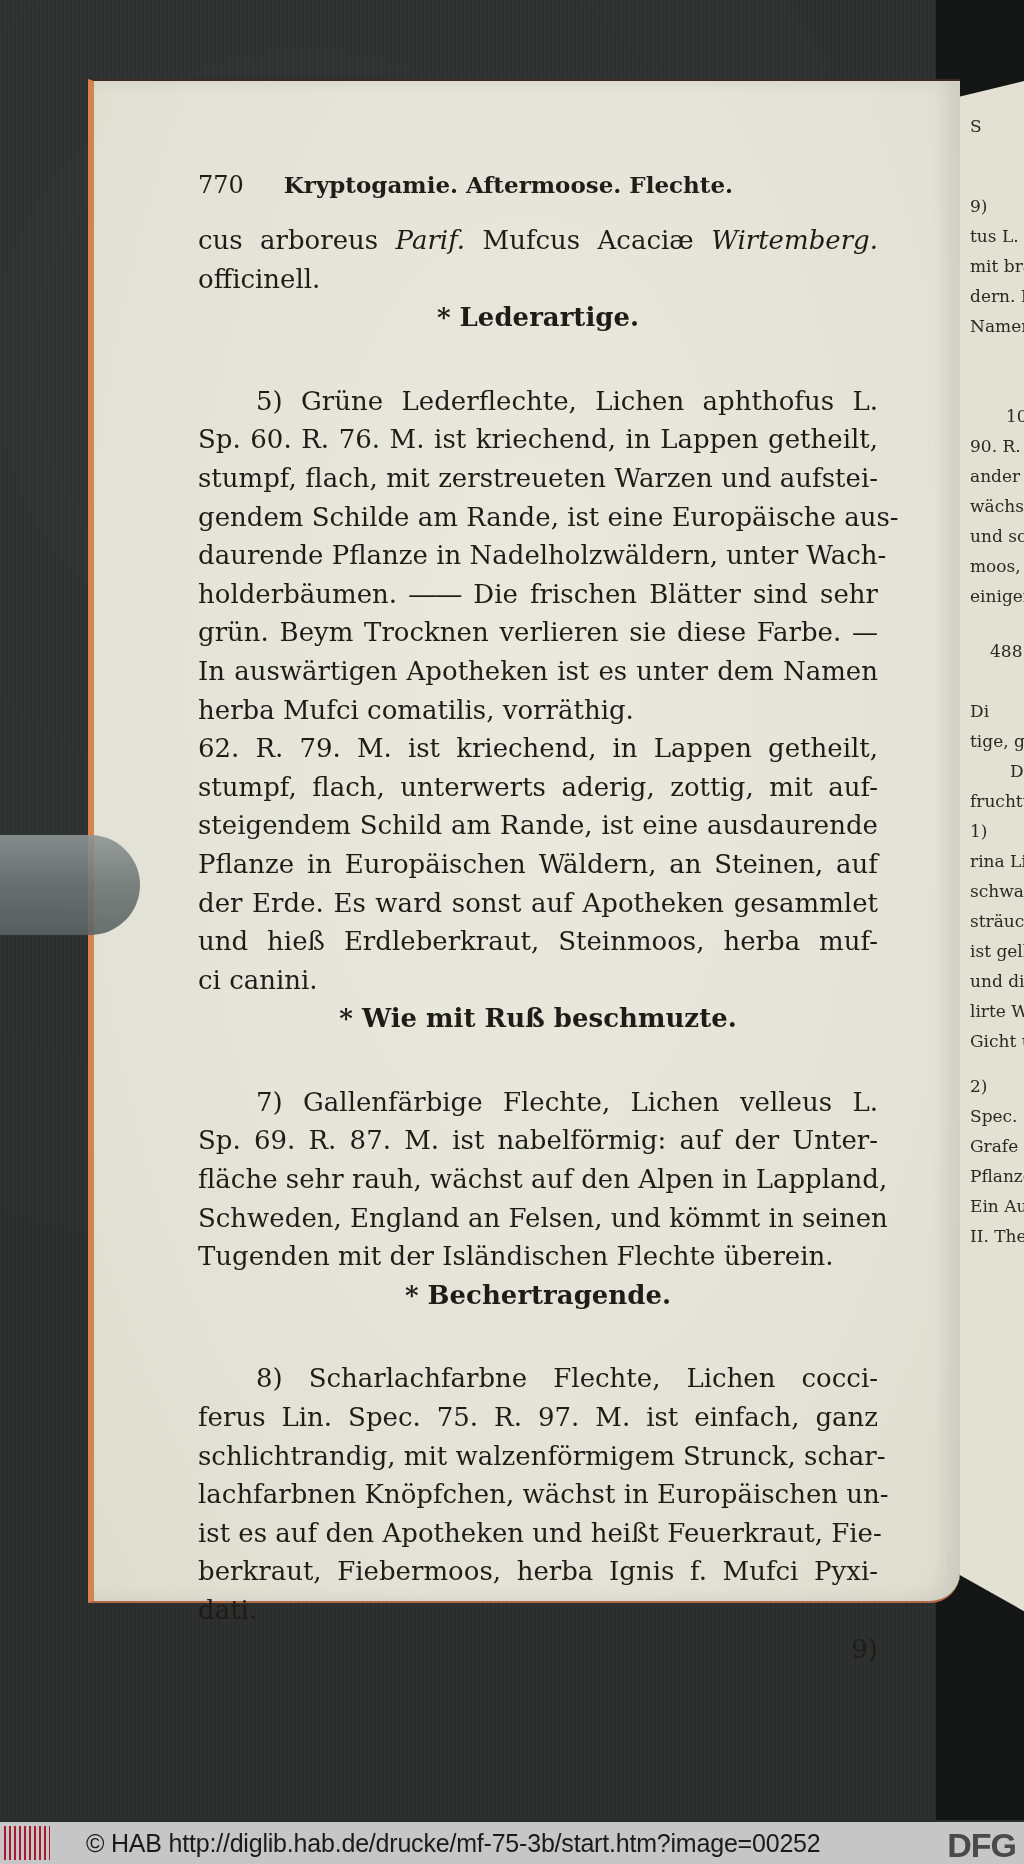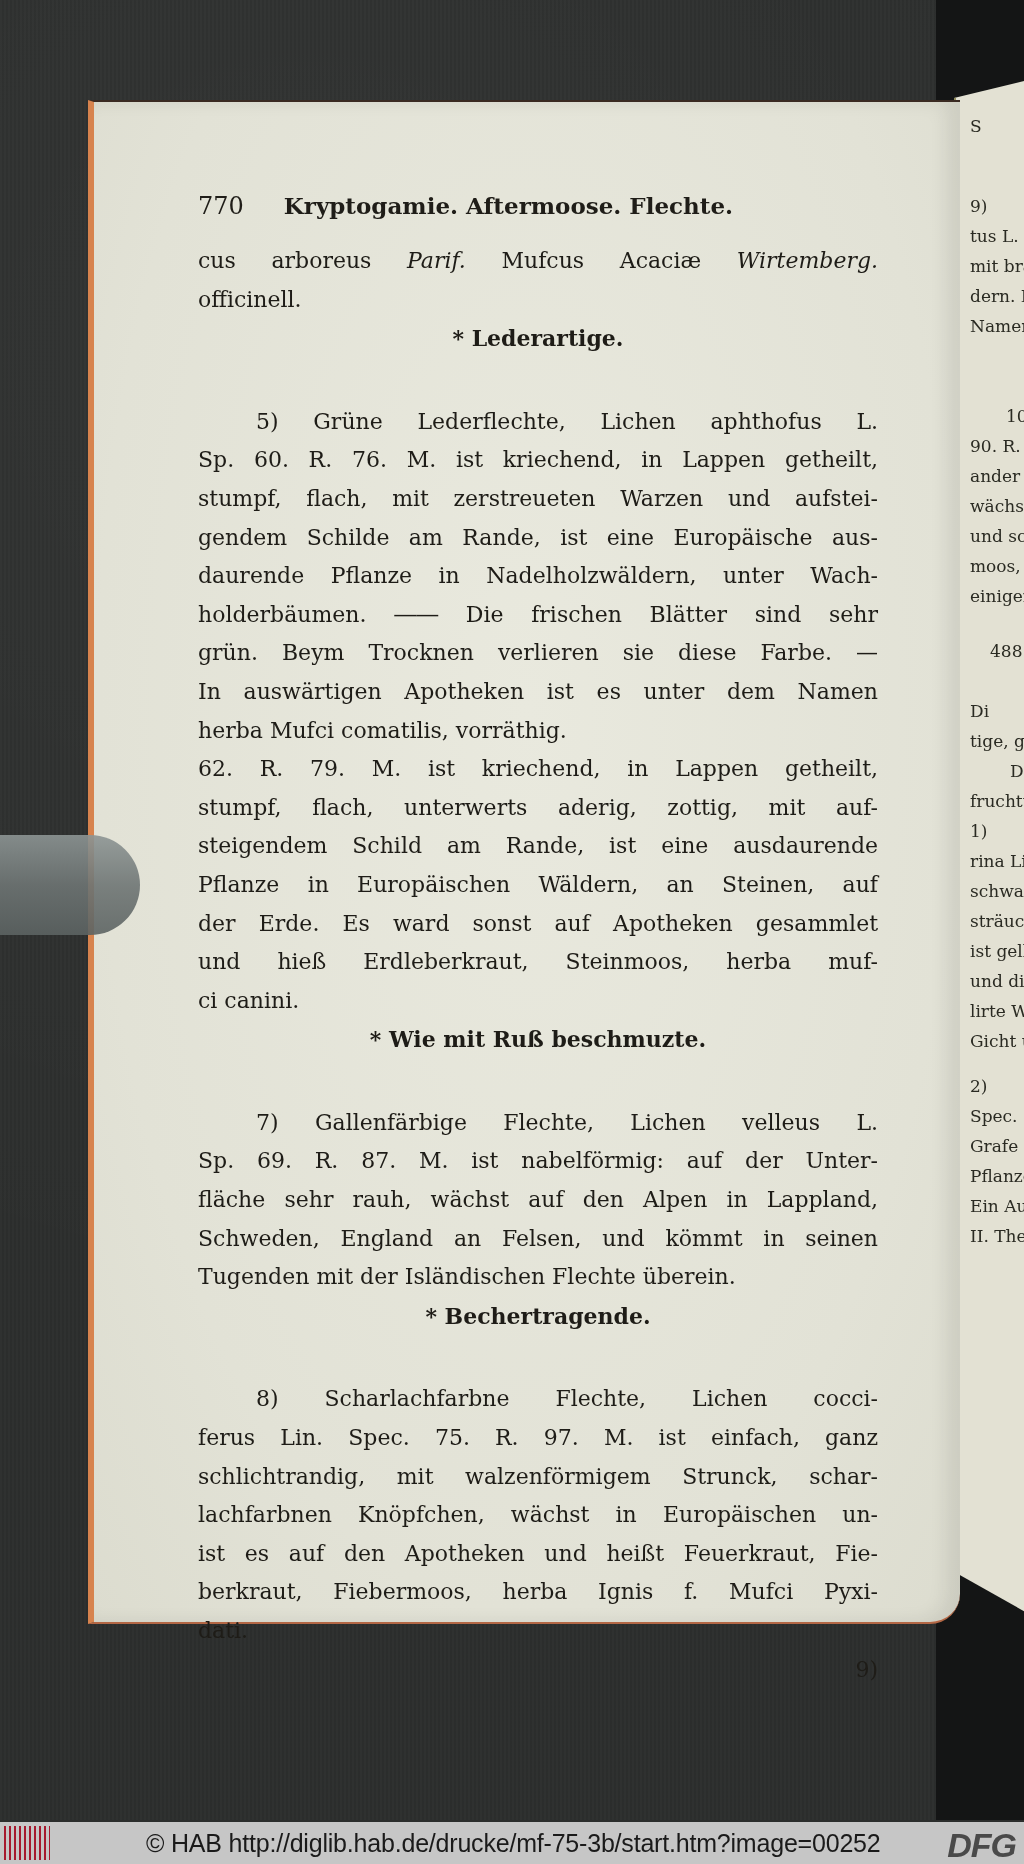--- a/index.html
+++ b/index.html
@@ -27,21 +27,21 @@
     clip-path: polygon(0 20px, 100% 0, 100% 100%, 0 97%);
     overflow: hidden;
   }
   .next-page .frag {
     position: absolute; left: 14px;
     font-family: "DejaVu Serif", serif; font-size: 17px; color: #2a2a22;
     white-space: nowrap; line-height: 1;
   }
   
   .page {
-    position: absolute; left: 88px; top: 100px; width: 866px; height: 1520px;
+    position: absolute; left: 88px; top: 79px; width: 866px; height: 1520px;
     background:
       radial-gradient(ellipse at 50% 40%, #e9e9de 0%, #e2e2d6 70%, #dcdccf 100%);
     border-left: 6px solid #d7834e;
     border-bottom: 2px solid #b36745;
     border-top: 2px solid #3a2a22;
     border-radius: 0 0 30px 0;
     box-shadow: inset -14px 0 18px rgba(0,0,0,0.08);
     text-decoration: underline;
   }
   .page-inner {
@@ -49,21 +49,21 @@
   }
   .running-head {
     display: flex; align-items: baseline; gap: 40px;
     font-family: "DejaVu Serif", serif; font-weight: bold;
     font-size: 23px; color: #1f1d18; height: 38px;
   }
   .running-head .pno { font-weight: normal; font-size: 24px; }
   .text-block {
     margin-top: 12px;
     font-family: "DejaVu Serif", serif;
-    font-size: 22px; line-height: 38.6px; color: #1e1c17;
+    font-size: 26px; line-height: 38.6px; color: #1e1c17;
     text-align: justify;
   }
   .line { display: block; white-space: nowrap; text-align-last: justify; }
   .line.last { text-align-last: left; }
   .line.indent { padding-left: 58px; margin-top: 45px; }
   .heading { display: block; text-align: center; font-weight: bold; }
   .ital { font-style: italic; }
   .catchword { display: block; text-align-last: right; text-align: right; }
   
   .bookmark {
@@ -75,27 +75,27 @@
   
   .footer {
     position: absolute; left: 0; top: 1822px; width: 1024px; height: 42px;
     background: #c6c6c6; display: flex; align-items: center;
   }
   .footer .hab-logo {
     width: 46px; height: 34px; margin-left: 4px;
     background: repeating-linear-gradient(90deg, #a6192e 0 2px, transparent 2px 5px);
   }
   .footer .copyright {
-    margin-left: 96px; font-family: "Liberation Sans", sans-serif;
+    margin-left: 36px; font-family: "Liberation Sans", sans-serif;
     font-size: 25px; color: #1a1a1a; letter-spacing: -0.2px;
   }
   .footer .dfg-logo {
     position: absolute; right: 8px; top: 4px;
     font-family: "Liberation Sans", sans-serif; font-weight: bold;
-    font-size: 34px; color: #4a4a4a; letter-spacing: -1px; font-style: italic;
+    font-size: 34px; color: #4a4a4a; letter-spacing: -1px;
   }
 </style>
 </head>
 <body>
 
 <div class="scan-bg"></div>
 <div class="right-shadow"></div>
 
 <div class="next-page" id="next-page">
     <div class="frag" style="top: 40px;">S</div>

